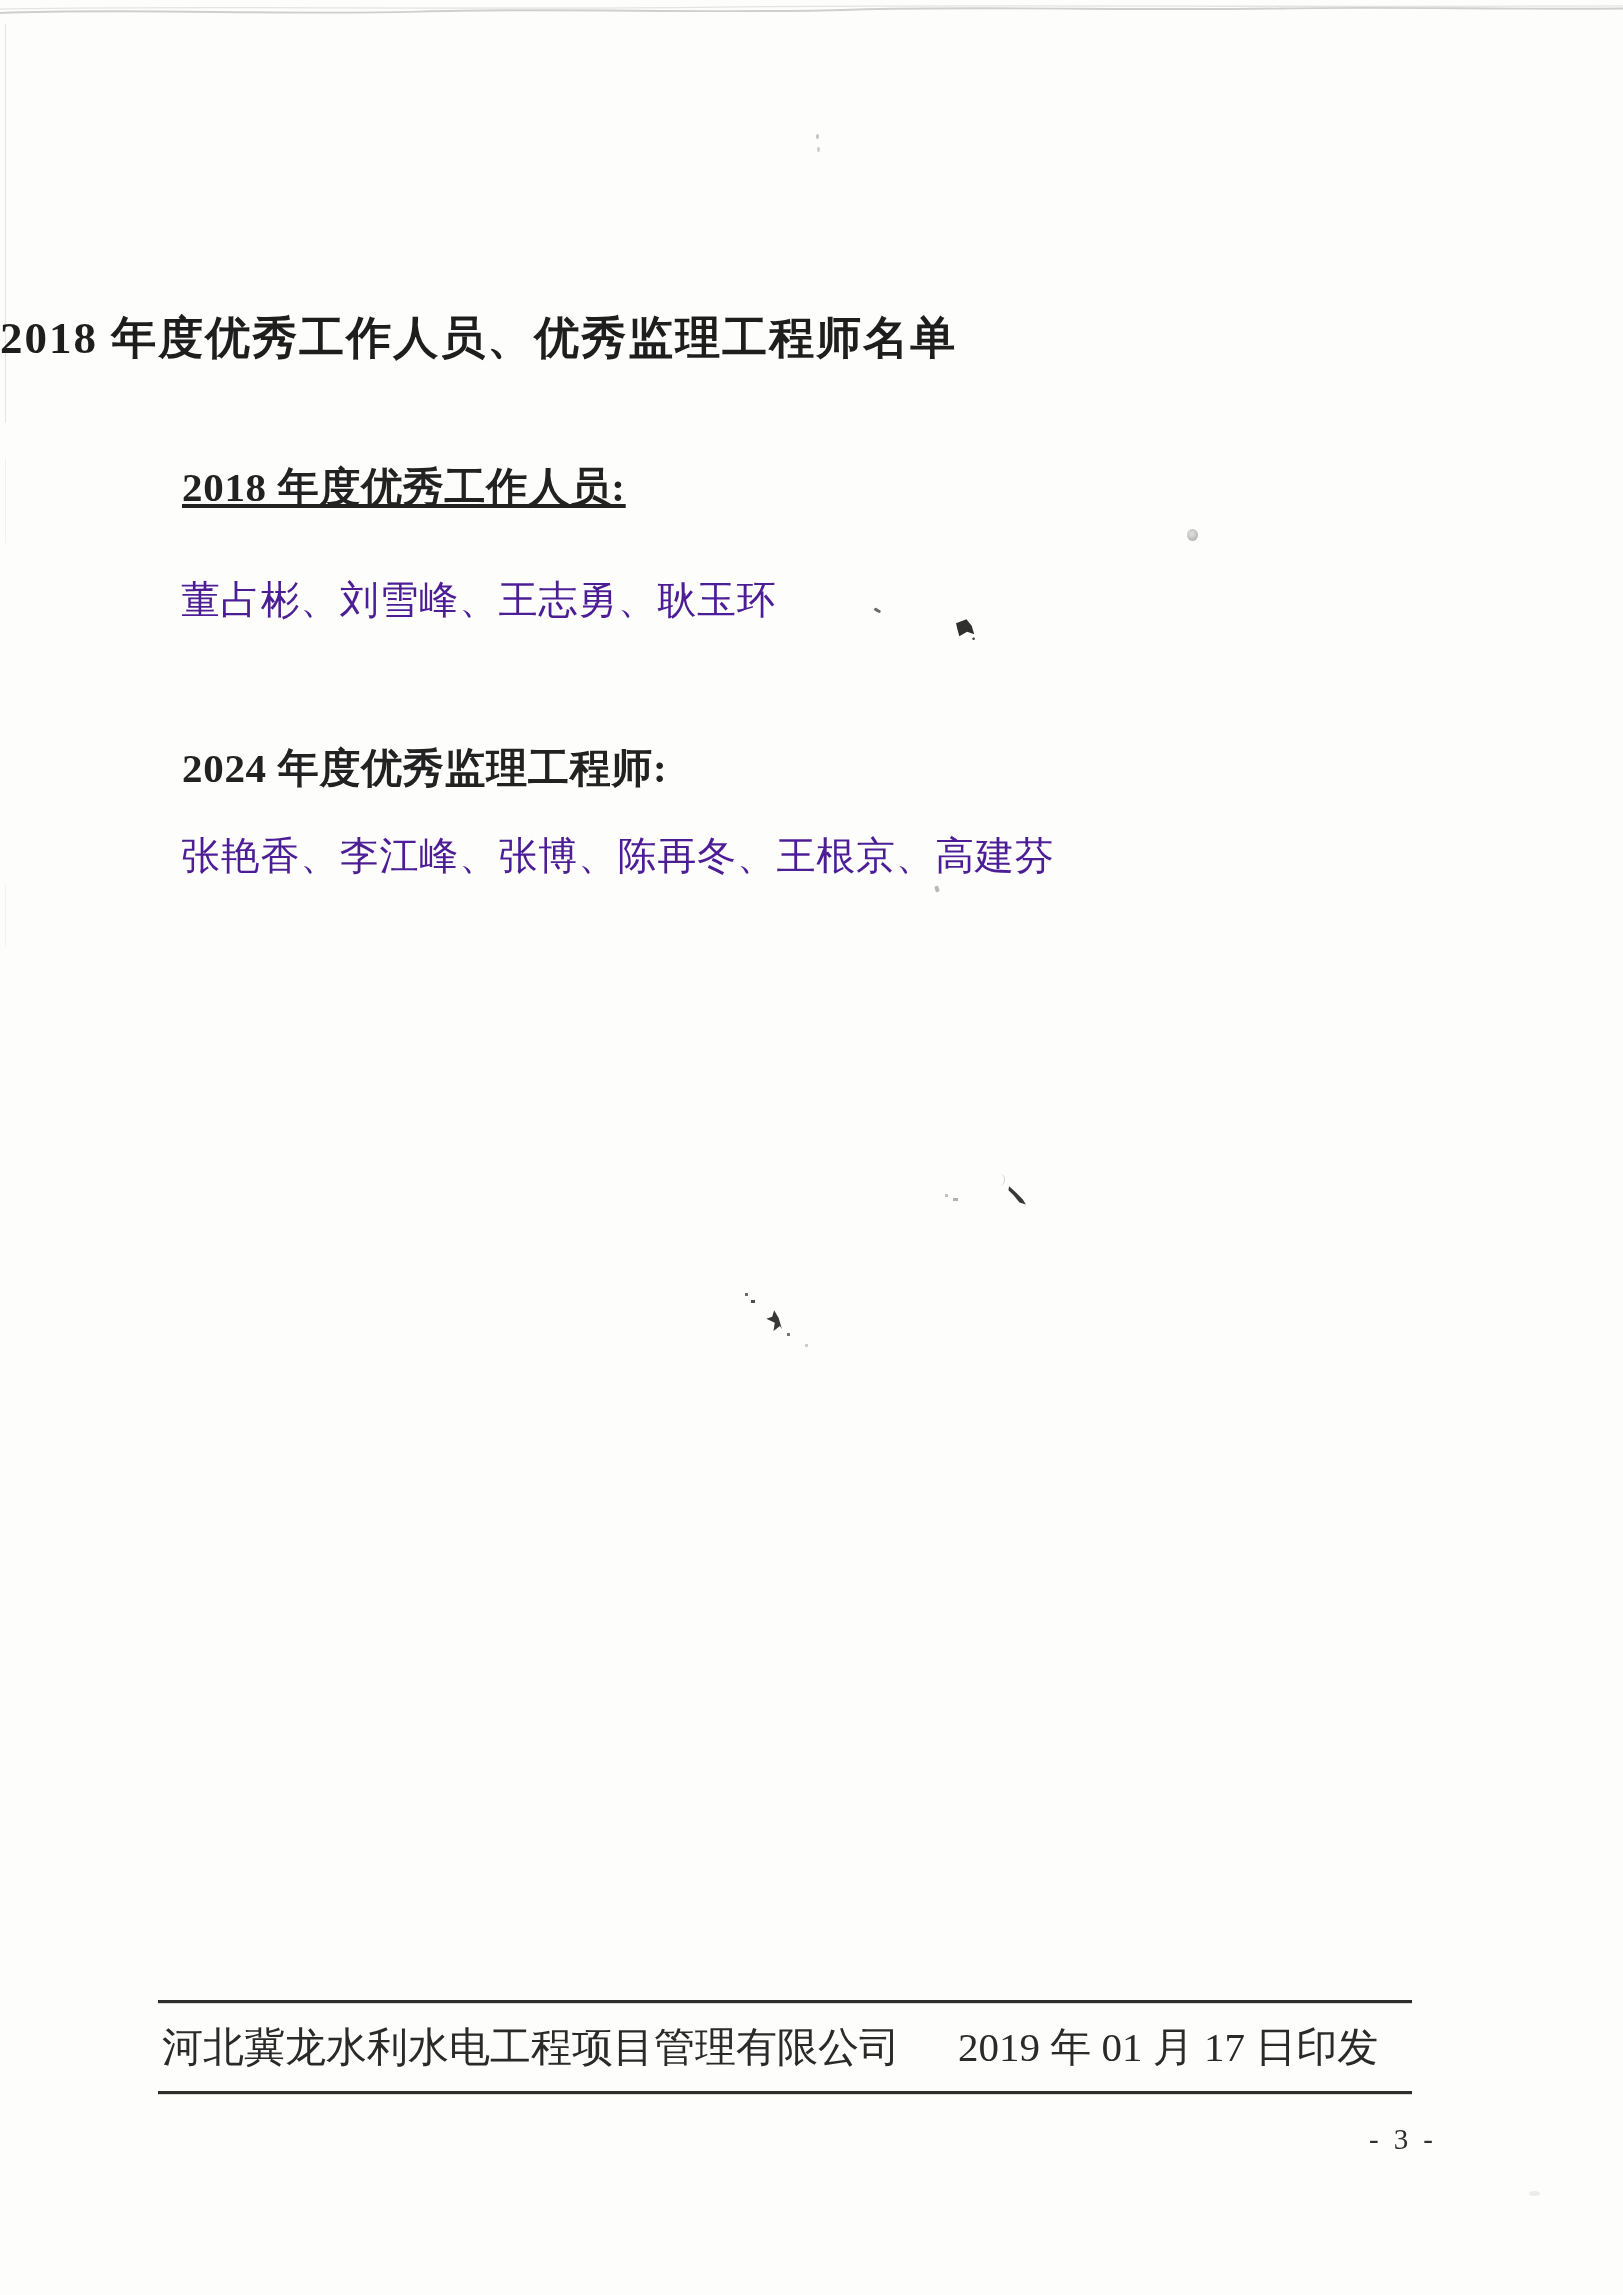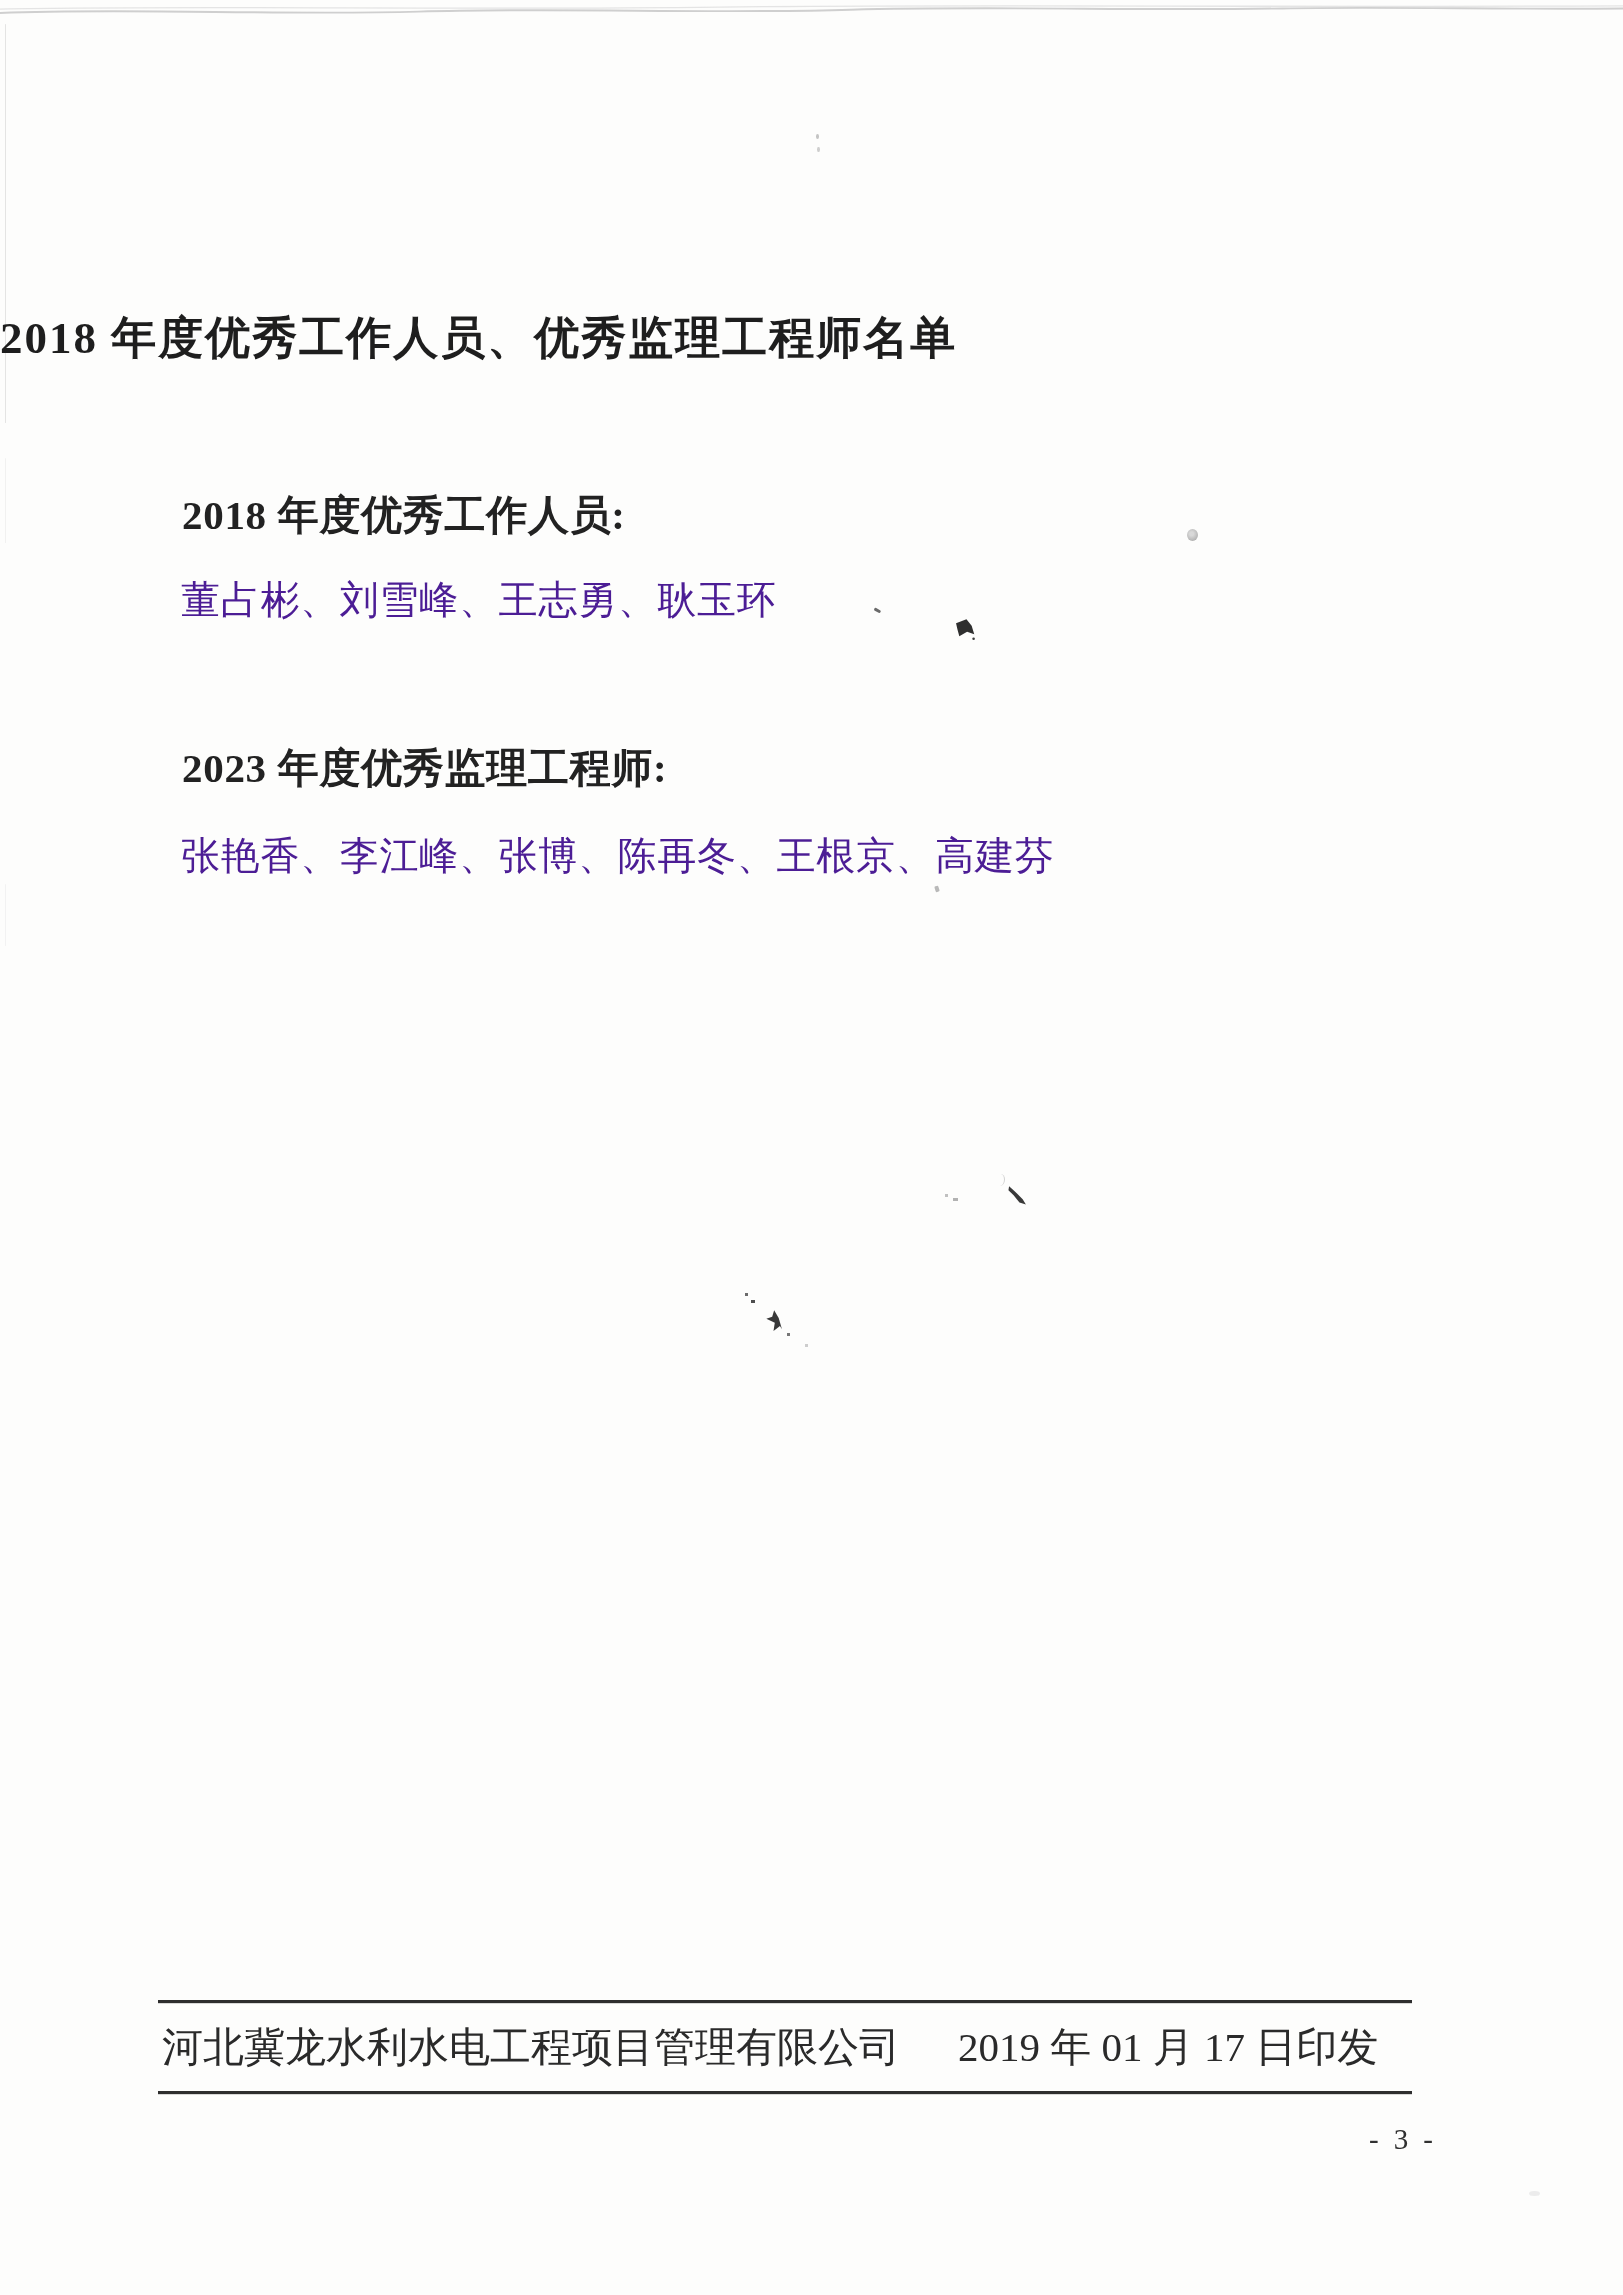--- a/index.html
+++ b/index.html
@@ -35,21 +35,21 @@
     white-space: nowrap;
   }
   .section-heading {
     left: 182px;
     font-size: 41px;
     font-weight: bold;
     color: #222222;
     letter-spacing: 0.7px;
     white-space: nowrap;
   }
-  .heading-1 { top: 488px; }
+  .heading-1 { top: 460px; text-decoration: underline; }
   .heading-2 { top: 741px; }
   .names-line {
     left: 181px;
     font-size: 39px;
     color: #4c1d95;
     letter-spacing: 0.7px;
     white-space: nowrap;
   }
   .names-1 { top: 573px; }
   .names-2 { top: 829px; }
@@ -108,21 +108,21 @@
 </svg>
 <div class="abs scan-left-edge"></div>
 <div class="abs scan-left-edge seg2"></div>
 <div class="abs scan-left-edge seg3"></div>
 
 <div class="abs doc-title">2018 年度优秀工作人员、优秀监理工程师名单</div>
 
 <div class="abs section-heading heading-1">2018 年度优秀工作人员:</div>
 <div class="abs names-line names-1">董占彬、刘雪峰、王志勇、耿玉环</div>
 
-<div class="abs section-heading heading-2">2023 年度优秀监理工程师:</div>
+<div class="abs section-heading heading-2">2024 年度优秀监理工程师:</div>
 <div class="abs names-line names-2">张艳香、李江峰、张博、陈再冬、王根京、高建芬</div>
 
 <div class="abs footer-rule rule-top"></div>
 <div class="abs footer-text">
   <span>河北冀龙水利水电工程项目管理有限公司</span>
   <span>2019 年 01 月 17 日印发</span>
 </div>
 <div class="abs footer-rule rule-bottom"></div>
 
 <div class="abs page-number">- 3 -</div>

